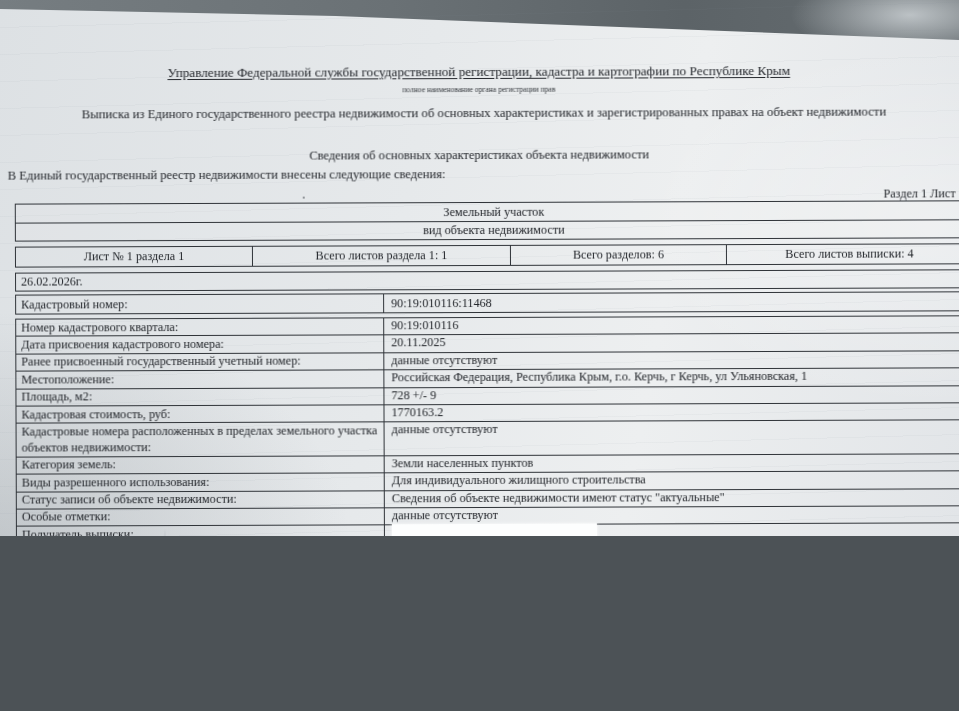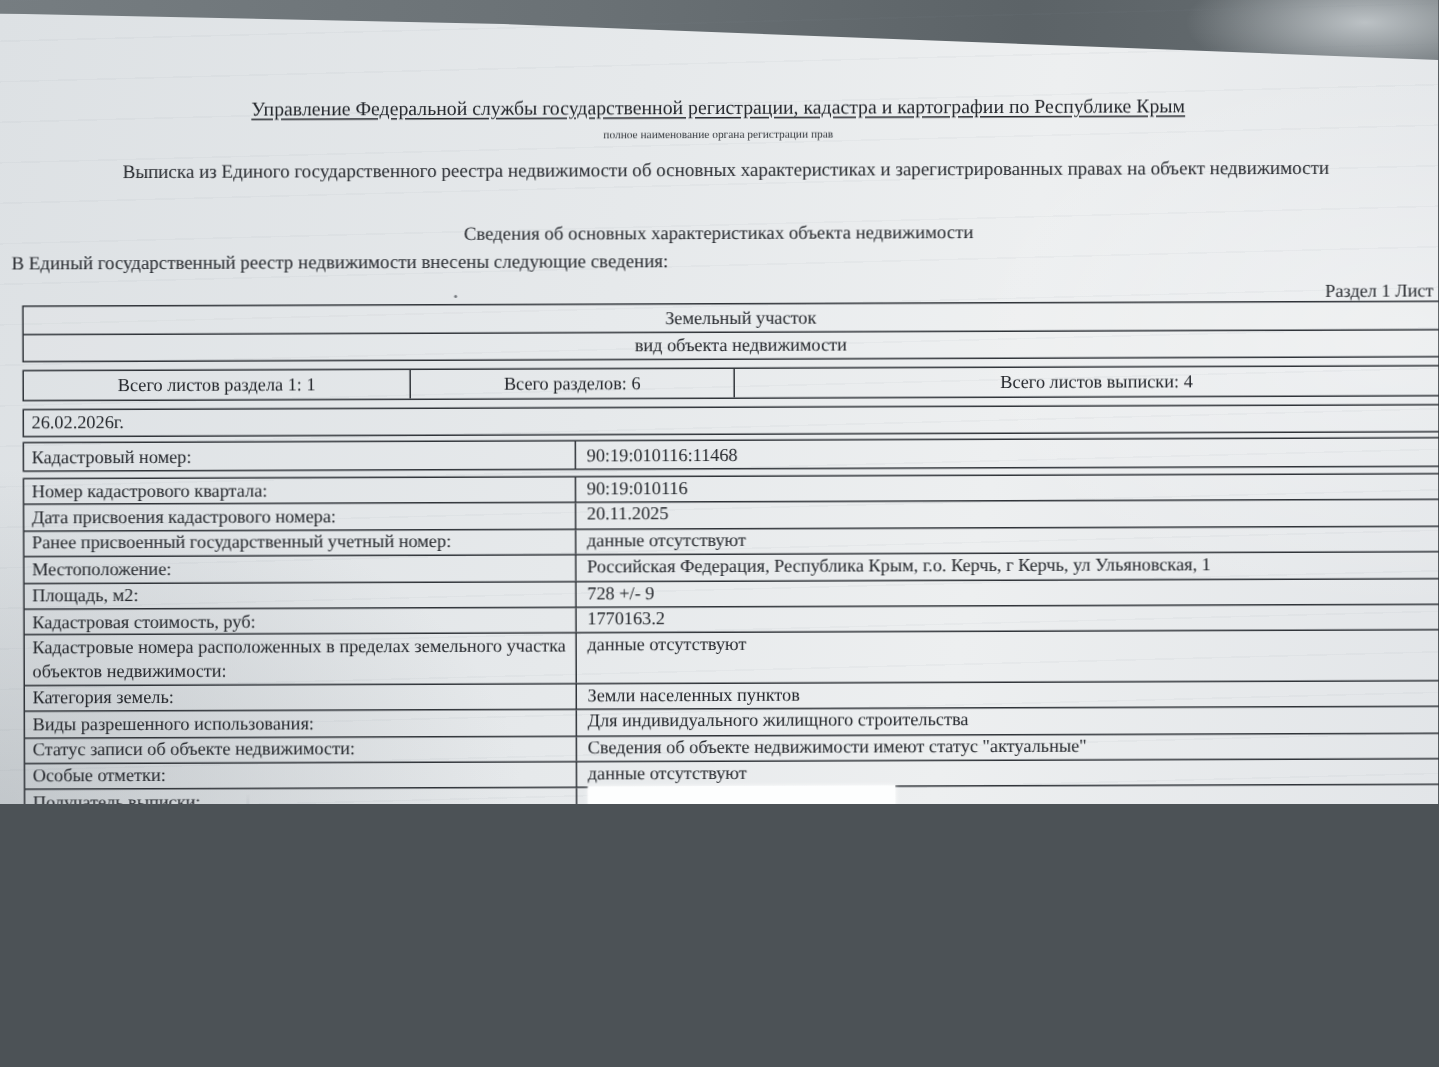--- a/index.html
+++ b/index.html
@@ -92,20 +92,21 @@
     <div class="section-heading">Сведения об основных характеристиках объекта недвижимости</div>
     <div class="intro">В Единый государственный реестр недвижимости внесены следующие сведения:</div>
     <div class="razdel">Раздел 1 Лист 1</div>
 
     <div class="tbl">
       <div class="box">
         <div class="obj-r1">Земельный участок</div>
         <div class="obj-r2">вид объекта недвижимости</div>
       </div>
       <div class="sheet">
+        <div class="sc1">Лист № 1 раздела 1</div>
         <div class="sc2">Всего листов раздела 1: 1</div>
         <div class="sc3">Всего разделов: 6</div>
         <div class="sc4">Всего листов выписки: 4</div>
       </div>
       <div class="date-box">26.02.2026г.</div>
 
       <div class="r0">
         <div class="label-cell">Кадастровый номер:</div>
         <div class="value-cell">90:19:010116:11468</div>
       </div>

